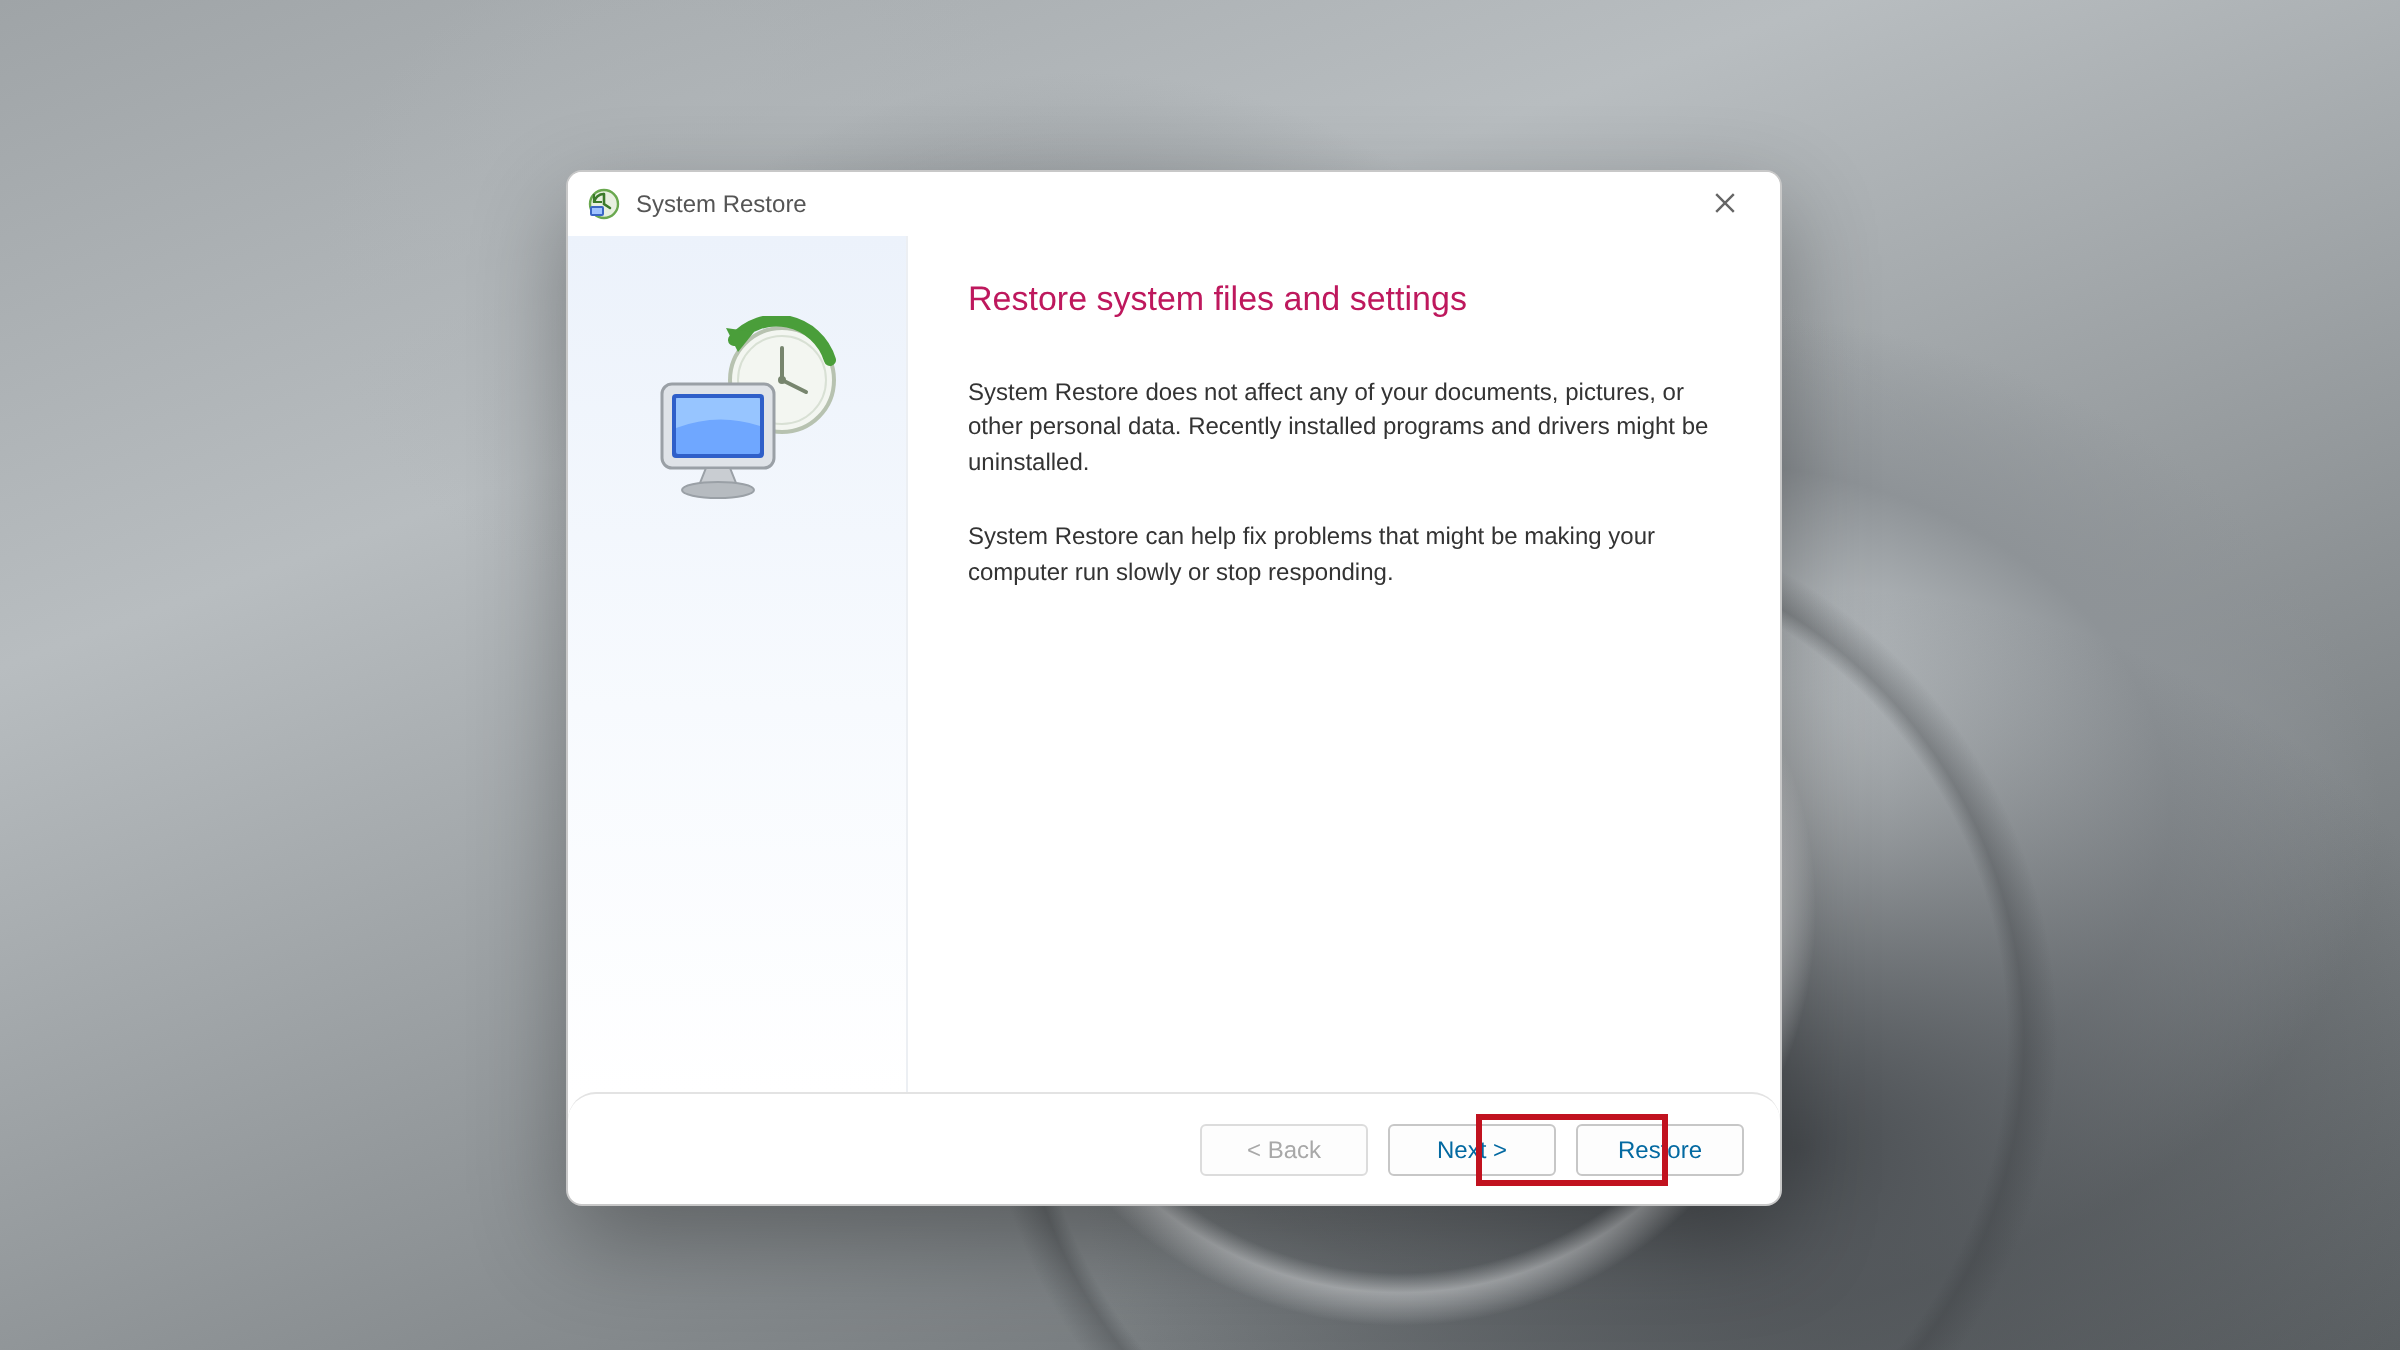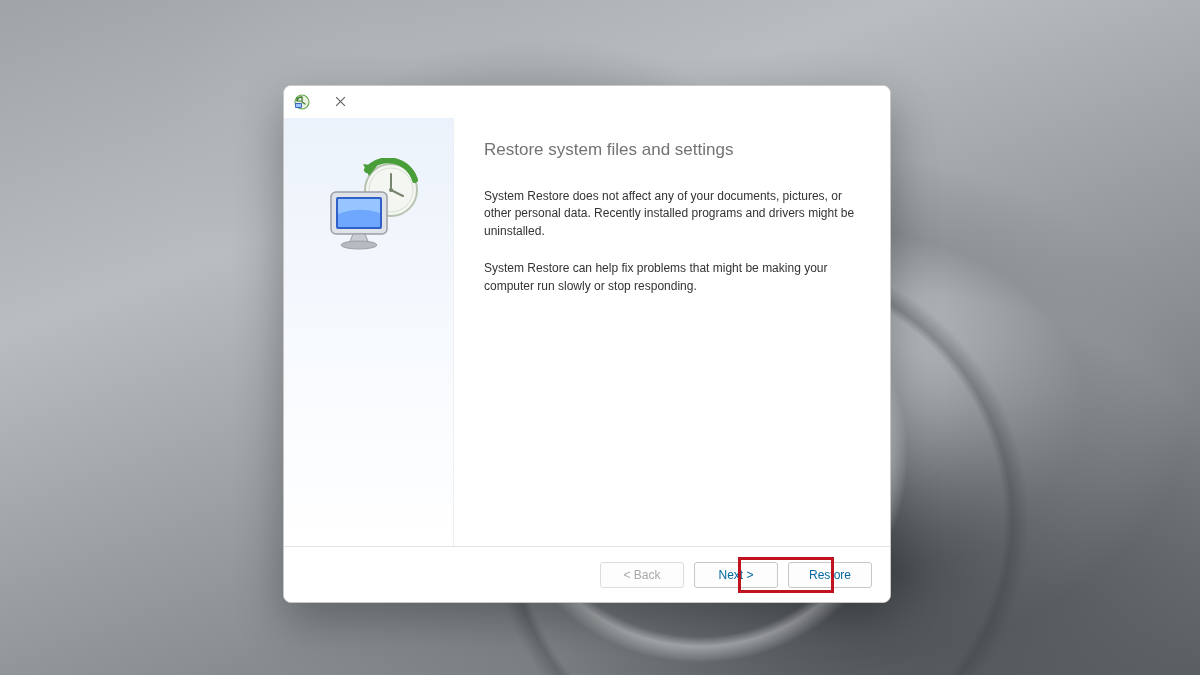--- a/index.html
+++ b/index.html
@@ -62,30 +62,30 @@
       position:relative;
     }
     .side-graphic {
       position:absolute; left:35px; top:40px; width:110px; height:100px;
     }
     .content {
       flex:1; padding: 22px 30px 10px 30px;
       color:#000;
     }
     .content h1 {
-      font-size:17px; font-weight:400; color:#737373; margin-bottom:28px;
+      font-size:17px; font-weight:400; color:#be185d; margin-bottom:28px;
     }
     .content p {
       font-size:12px; color:#333; line-height:1.45; margin-bottom:20px;
       max-width: 380px;
     }
     .footer {
       height:56px; border-top:1px solid #e3e3e3;
       display:flex; align-items:center; justify-content:flex-end;
-      padding: 0 18px; gap:10px; background:#fff;
+      padding: 0 18px; gap:10px; background:#fff;border-radius:14px;
     }
     .btn {
       min-width:84px; height:26px;
       border:1px solid #c7c7c7; border-radius:3px;
       background:#fdfdfd;
       font-size:12px; color:#0369a1;
       display:flex; align-items:center; justify-content:center;
       cursor:pointer; padding:0 12px;
     }
     .btn.disabled { color:#a8a8a8; border-color:#dcdcdc; cursor:default; }
@@ -106,20 +106,21 @@
     <span class="app-icon">
       <svg viewBox="0 0 16 16" width="16" height="16">
         <circle cx="8" cy="8" r="7" fill="#e8f0e0" stroke="#6aa84f" stroke-width="1.2"></circle>
         <path d="M8 3 L8 8 L11 10" stroke="#3b7a2a" stroke-width="1.3" fill="none" stroke-linecap="round"></path>
         <path d="M3 3 L3 7 L7 7" fill="none" stroke="#3b7a2a" stroke-width="1.1"></path>
         <path d="M3 7 A5 5 0 0 1 8 3" fill="none" stroke="#3b7a2a" stroke-width="1.3"></path>
         <rect x="1" y="9" width="7" height="5" rx="1" fill="#3a66c4"></rect>
         <rect x="2" y="10" width="5" height="3" fill="#9fc3ff"></rect>
       </svg>
     </span>
+    <span class="title">System Restore</span>
     <div class="close">
       <svg width="11" height="11" viewBox="0 0 10 10">
         <path d="M1 1 L9 9 M9 1 L1 9" stroke-width="1.1" fill="none"></path>
       </svg>
     </div>
   </div>
 
   <div class="body">
     <div class="side-panel">
       <div class="side-graphic">

